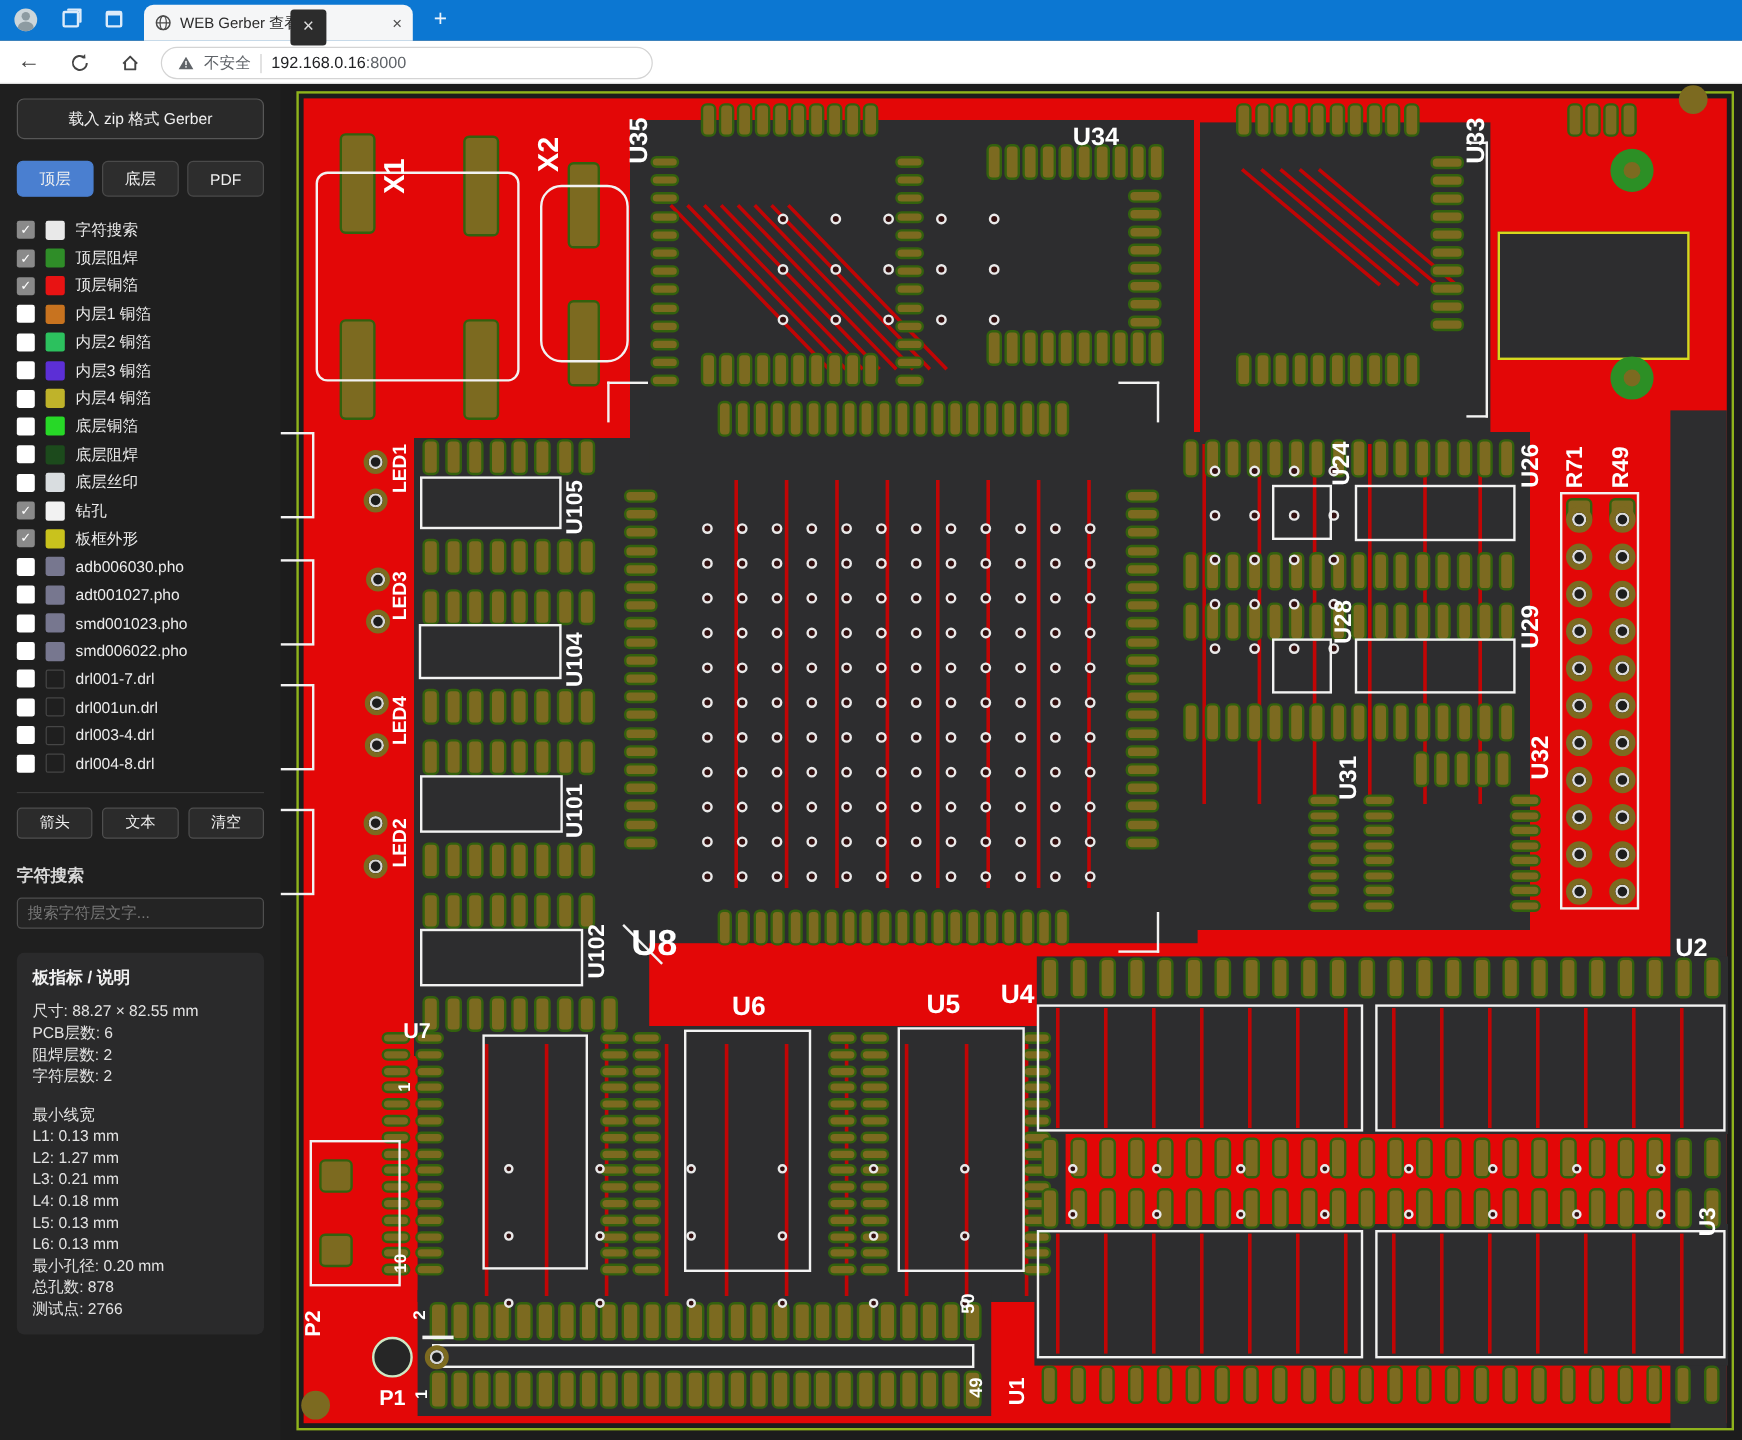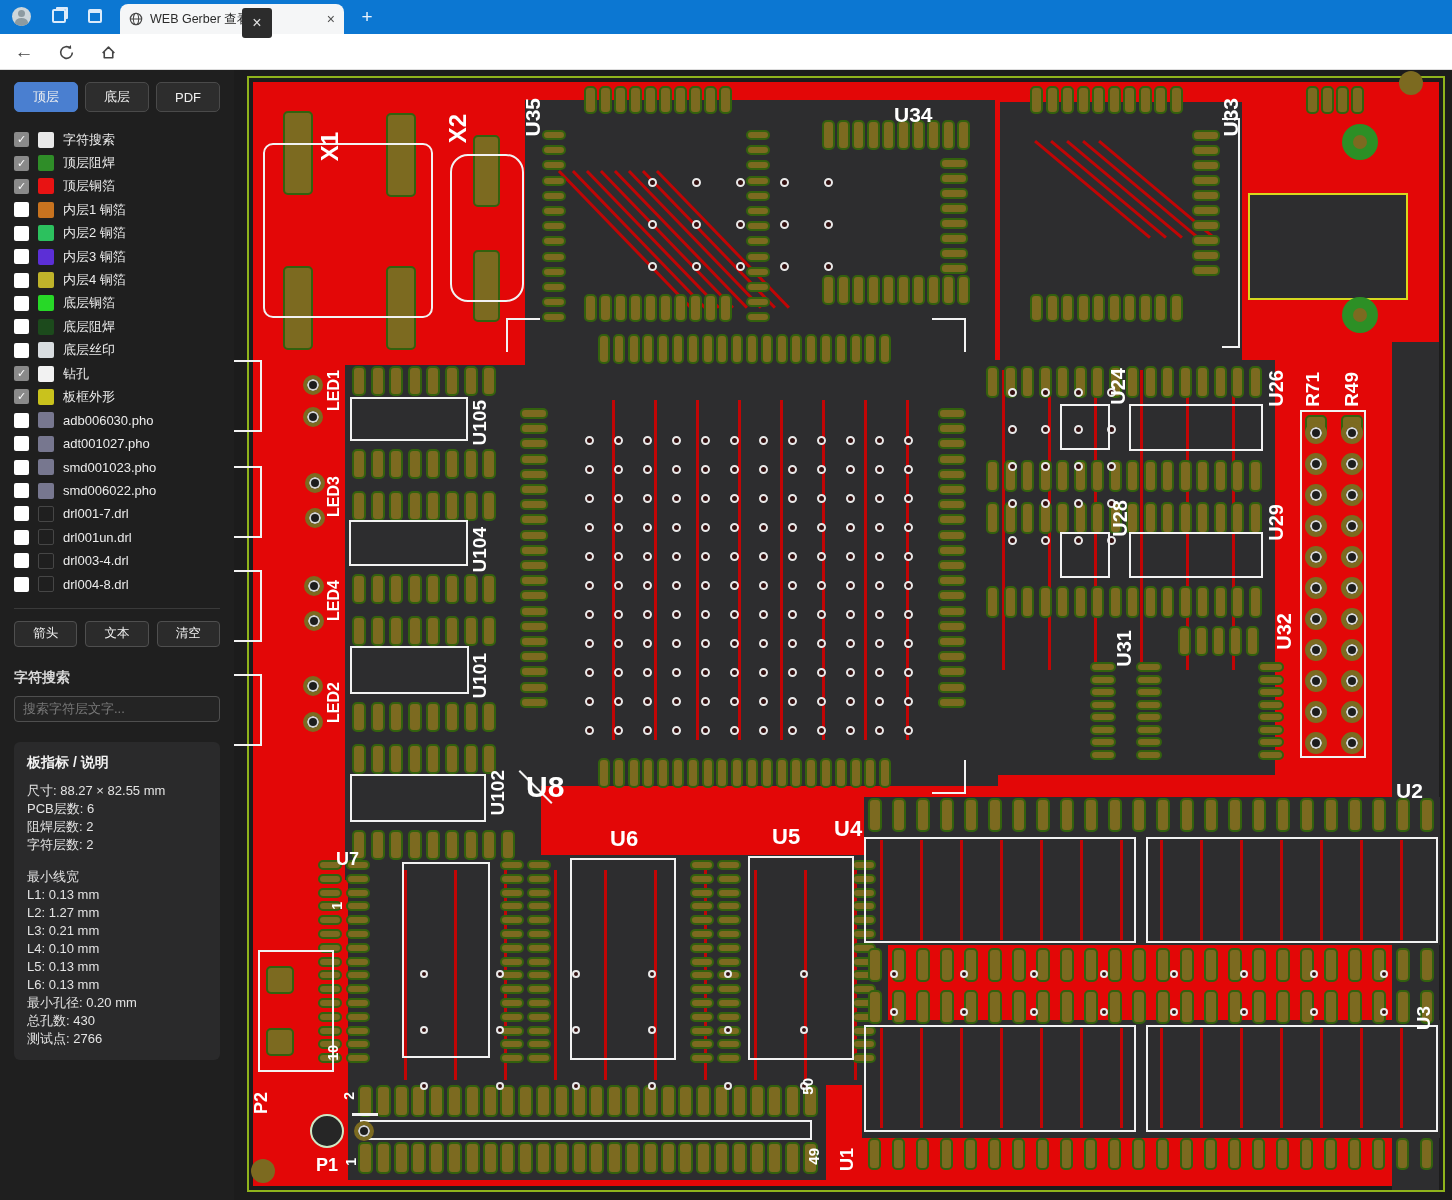--- a/index.html
+++ b/index.html
@@ -112,20 +112,32 @@
   <div class="nav-ico" style="left:55px;">
     <svg width="17" height="17" viewBox="0 0 16 16">
         <path d="M13.5 8a5.5 5.5 0 1 1-1.7-4" fill="none" stroke="#454545" stroke-width="1.5"></path>
         <path d="M12.2 1l.2 3.4-3.3-.3z" fill="#454545"></path>
       </svg>
   </div>
   <div class="nav-ico" style="left:97px;">
     <svg width="17" height="17" viewBox="0 0 16 16">
         <path d="M2.5 8.5 8 3l5.5 5.5M4 7.5V13h8V7.5" fill="none" stroke="#454545" stroke-width="1.5" stroke-linejoin="round"></path>
       </svg>
+  </div>
+  <div class="urlbar">
+    <svg width="14" height="13" viewBox="0 0 16 14">
+      <path d="M8 1 15 13H1z" fill="#5f6368"></path>
+        <rect x="7.3" y="5" width="1.4" height="4" fill="#fff"></rect>
+        <rect x="7.3" y="10" width="1.4" height="1.4" fill="#fff"></rect>
+    </svg>
+    <span class="warn-txt">不安全</span>
+    <span class="url-sep"></span>
+    <span>
+      <span class="url-host">192.168.0.16</span><span class="url-port">:8000</span>
+    </span>
   </div>
 </div>
 
 <div id="canvas">
   <div id="boardbg"></div>
 <div class="dz" style="left: 525px; top: 30px; width: 470px; height: 300px;"></div>
     <div class="dz" style="left: 1000px; top: 32px; width: 242px; height: 292px;"></div>
     <div class="dz" style="left: 540px; top: 308px; width: 458px; height: 408px;"></div>
     <div class="dz" style="left: 345px; top: 295px; width: 196px; height: 515px;"></div>
     <div class="dz" style="left: 975px; top: 290px; width: 300px; height: 415px;"></div>
@@ -1115,20 +1127,21 @@
     <div class="slabel v" style="left: 330px; top: 832px; font-size: 14px;">1</div>
     <div class="slabel v" style="left: 326px; top: 975px; font-size: 14px;">10</div>
     <div class="slabel v" style="left: 342px; top: 1022px; font-size: 14px;">2</div>
     <div class="slabel v" style="left: 344px; top: 1088px; font-size: 14px;">1</div>
     <div class="slabel v" style="left: 800px; top: 1008px; font-size: 15px;">50</div>
     <div class="slabel v" style="left: 806px; top: 1078px; font-size: 15px;">49</div>
   </div>
 <div id="closeViewer">×</div>
 
 <div id="panel">
+  <div class="load-btn">载入 zip 格式 Gerber</div>
   <div class="vtabs">
       <div class="vtab active">顶层</div>
       <div class="vtab">底层</div>
       <div class="vtab">PDF</div>
     </div>
   <div id="layerList">
       <div class="layer-row">
         <div class="cb on">✓</div>
         <div class="sw" style="background: rgb(233, 233, 233);"></div>
         <div class="layer-lbl">字符搜索</div>
@@ -1242,21 +1255,21 @@
     <div id="infoLines">
         <div class="info-line">尺寸:  88.27 × 82.55 mm</div>
         <div class="info-line">PCB层数:  6</div>
         <div class="info-line">阻焊层数:  2</div>
         <div class="info-line">字符层数:  2</div>
         <div class="info-gap"></div>
         <div class="info-line">最小线宽</div>
         <div class="info-line">L1:  0.13 mm</div>
         <div class="info-line">L2:  1.27 mm</div>
         <div class="info-line">L3:  0.21 mm</div>
-        <div class="info-line">L4:  0.10 mm</div>
+        <div class="info-line">L4:  0.18 mm</div>
         <div class="info-line">L5:  0.13 mm</div>
         <div class="info-line">L6:  0.13 mm</div>
         <div class="info-line">最小孔径:  0.20 mm</div>
-        <div class="info-line">总孔数:  430</div>
+        <div class="info-line">总孔数:  878</div>
         <div class="info-line">测试点:  2766</div>
       </div>
   </div>
 </div>
 
 </body></html>

